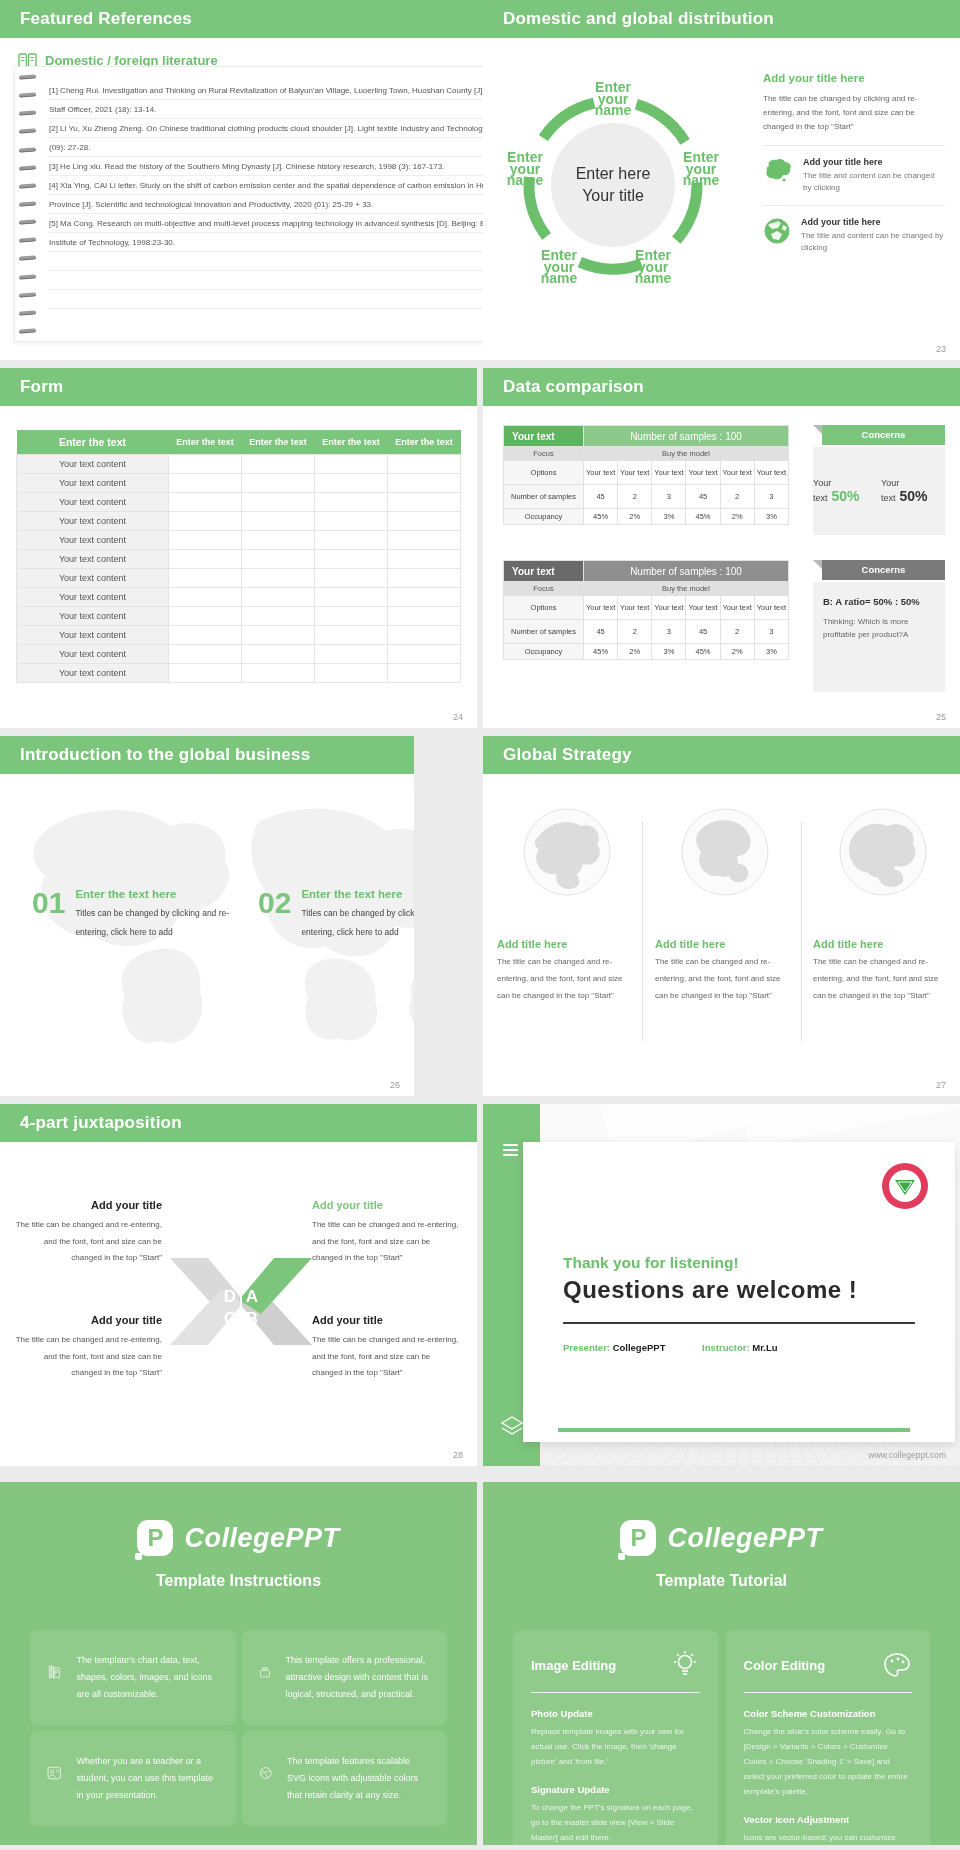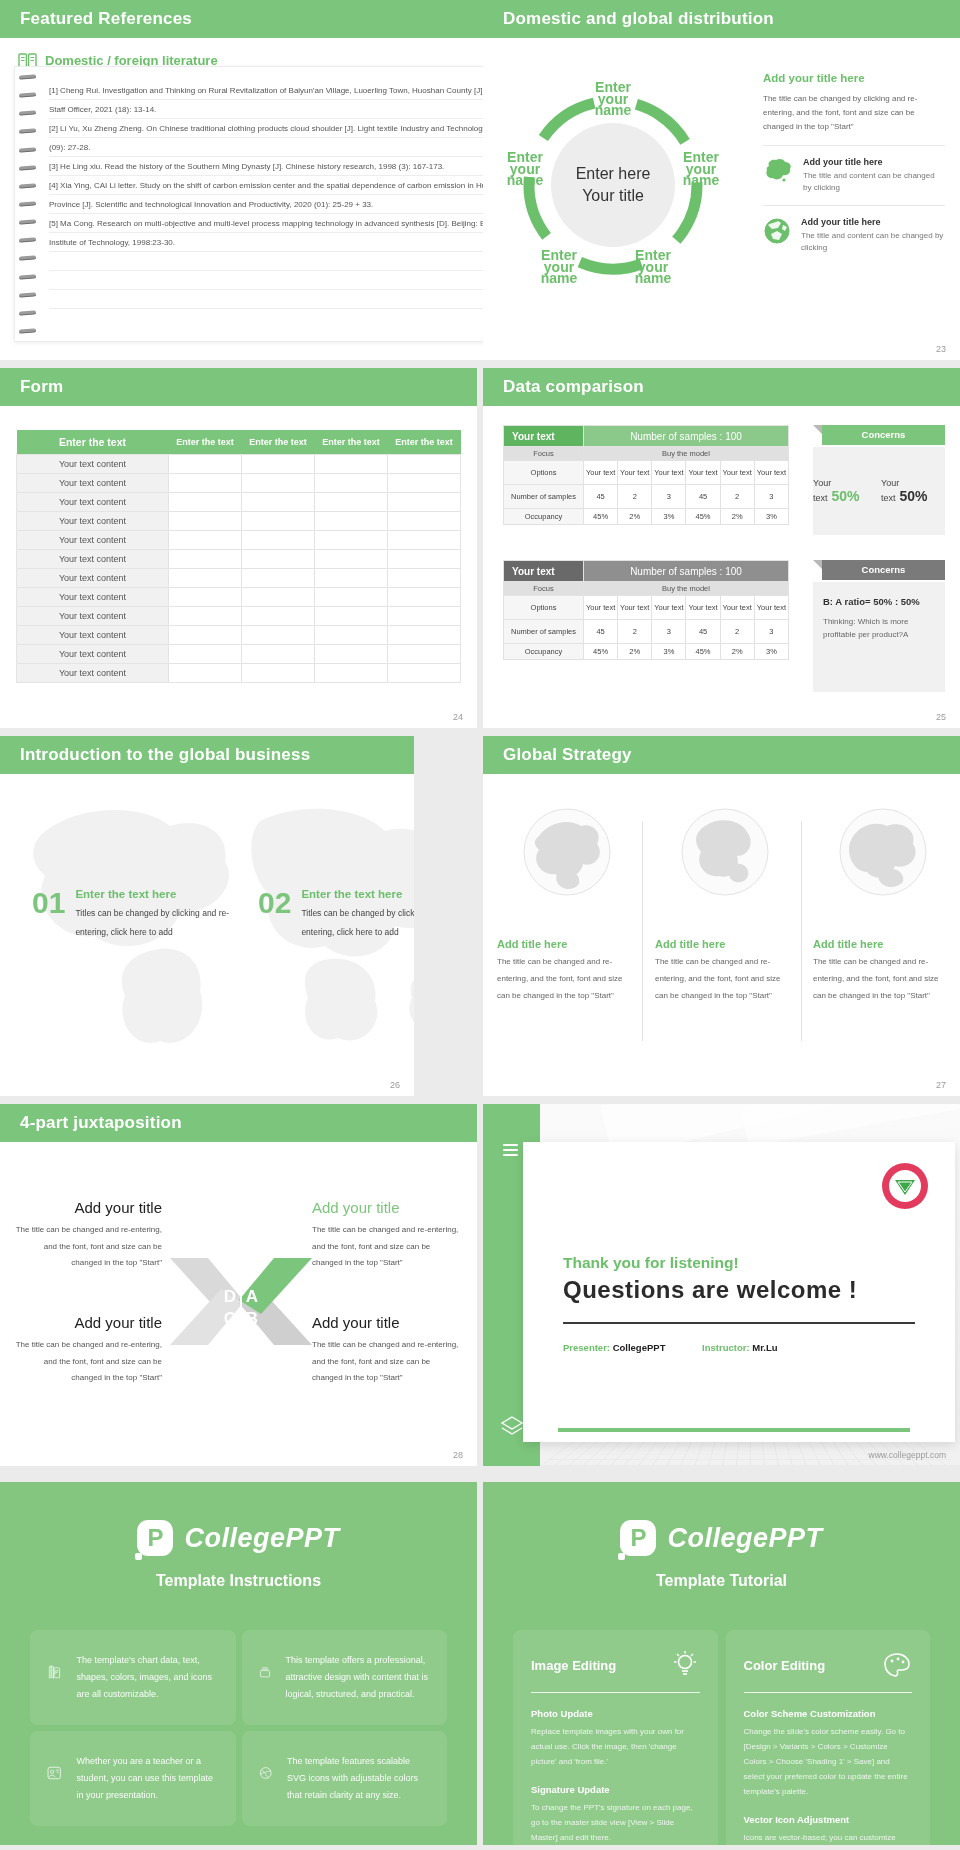--- a/index.html
+++ b/index.html
@@ -66,21 +66,21 @@
 .s26-title{color:#6cbf6b;font-weight:bold;font-size:11.5px;margin-bottom:4px}
 .s26-body{font-size:8.5px;color:#444;line-height:19px;width:158px}
 
 .s27-col{position:absolute;top:70px;width:140px;text-align:left}
 .s27-col .globe{display:block;margin:0 auto 40px}
 .s27-col h3{color:#6cbf6b;font-size:11px;font-weight:bold;margin-bottom:3px}
 .s27-col p{font-size:8px;color:#666;line-height:17px}
 .s27-div{position:absolute;top:85px;width:1px;height:220px;background:#e3e3e3}
 
 .quad{position:absolute;width:148px}
-.quad h3{font-size:15px;font-weight:normal;color:#222;margin-bottom:6px}
+.quad h3{font-size:11px;font-weight:bold;color:#222;margin-bottom:6px}
 .quad.green-title h3{color:#7cc57c}
 .quad p{font-size:8px;color:#555;line-height:16.5px}
 .q-right-align{text-align:right}
 .x-graphic{position:absolute;left:166px;top:150px}
 
 .s-thanks{background:linear-gradient(180deg,#fafafa 0%,#f1f1f1 100%)}
 .streak{position:absolute;background:#fff;opacity:.65}
 .thx-sidebar{position:absolute;left:0;top:0;width:57px;height:100%;background:#7cc57c}
 .menu-icon{position:absolute;left:20px;top:40px;width:15px}
 .menu-icon i{display:block;height:2px;background:#fff;margin-bottom:3px;border-radius:1px}

